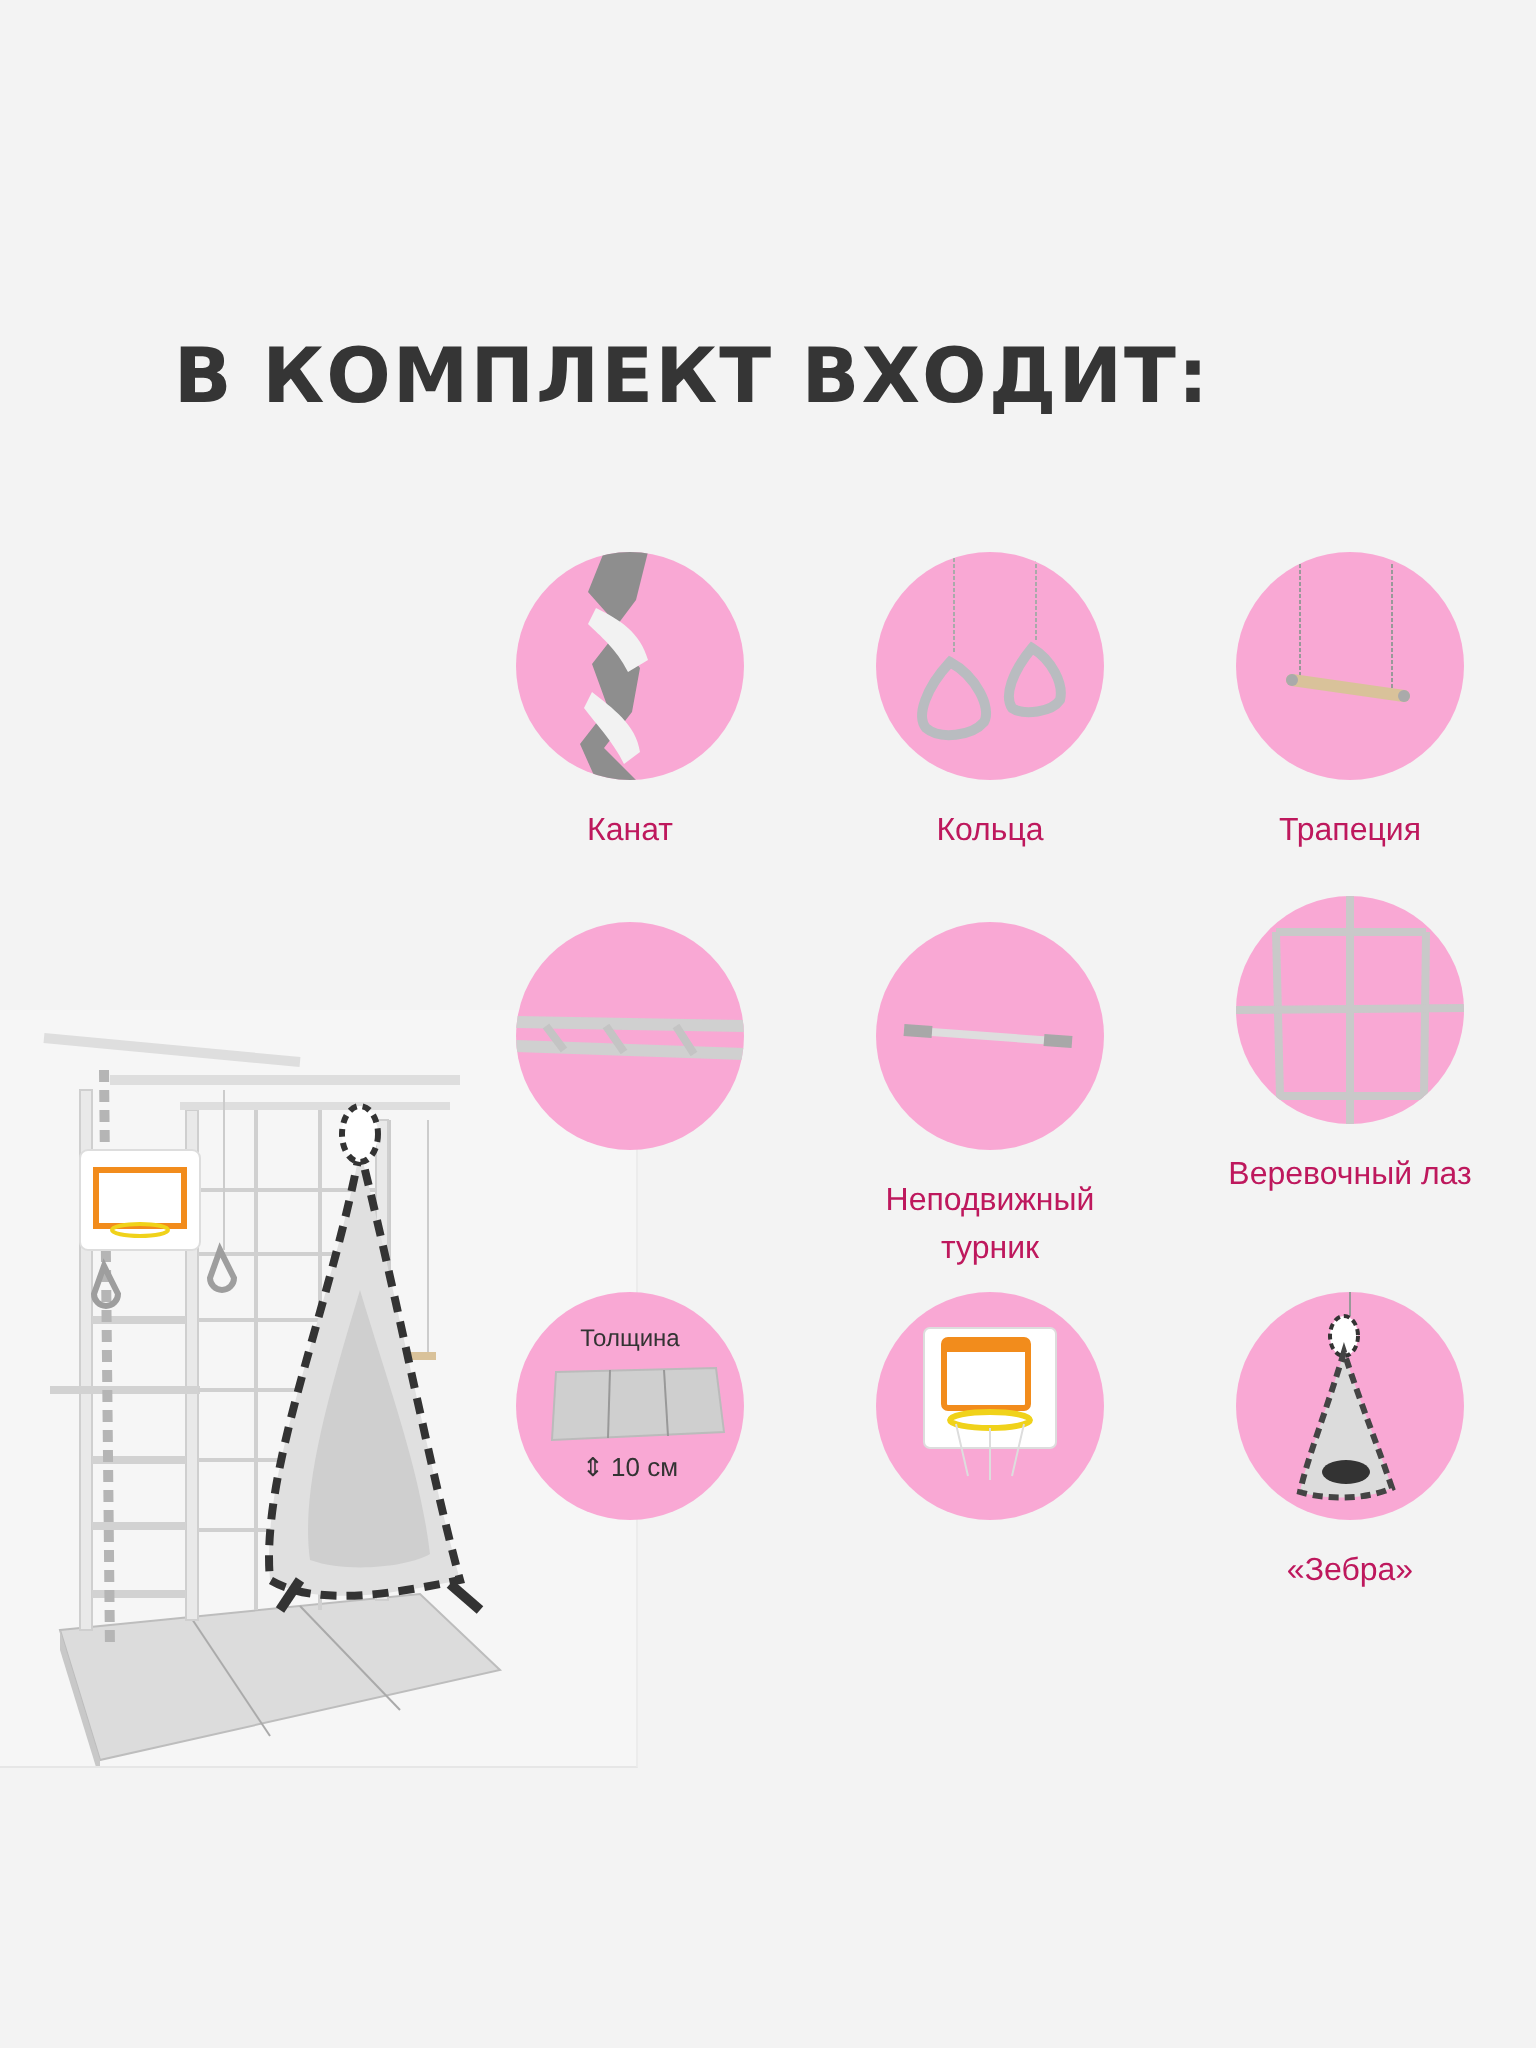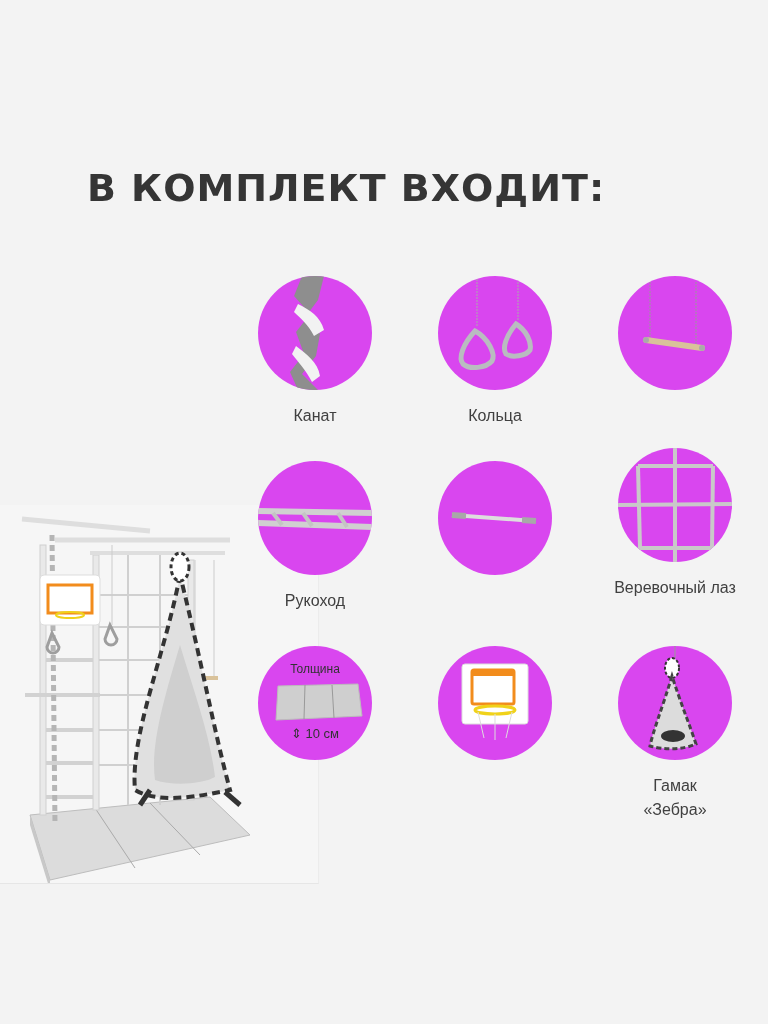--- a/index.html
+++ b/index.html
@@ -10,23 +10,23 @@
   .title {
     position:absolute; left:0; top:166px; width:692px; text-align:center;
     font-family:"DejaVu Sans", sans-serif; font-weight:bold; font-size:38px; letter-spacing:1px; color:#353535;
   }
   .hero {
     position:absolute; left:0; top:505px; width:318px; height:378px;
     background:#f6f6f6; border-bottom:1px solid #e6e6e6; border-right:1px solid #ececec;
   }
   .item { position:absolute; width:160px; text-align:center; }
   .circle {
-    width:114px; height:114px; border-radius:50%; background:#d946ef; margin:0 auto; position:relative; overflow:hidden;
-  }
-  .label { margin-top:14px; font-size:16px; line-height:24px; color:#404040; }
+    width:114px; height:114px; border-radius:50%; background:#f9a8d4; margin:0 auto; position:relative; overflow:hidden;
+  }
+  .label { margin-top:14px; font-size:16px; line-height:24px; color:#be185d; }
   .circle svg { position:absolute; left:0; top:0; }
   .circle .inner-text { position:absolute; left:0; width:114px; text-align:center; color:#333; }
 </style>
 </head>
 <body>
 
 <div class="title">В КОМПЛЕКТ ВХОДИТ:</div>
 
 <div class="hero">
   <svg width="318" height="378" viewBox="0 0 318 378">
@@ -111,44 +111,48 @@
 <div class="item" style="left:595px; top:276px;">
   <div class="circle">
     <svg width="114" height="114">
       <line x1="32" y1="6" x2="32" y2="62" stroke="#999" stroke-dasharray="2 1"></line>
       <line x1="78" y1="6" x2="78" y2="70" stroke="#999" stroke-dasharray="2 1"></line>
       <line x1="28" y1="64" x2="84" y2="72" stroke="#d9c29a" stroke-width="6" stroke-linecap="round"></line>
       <circle cx="28" cy="64" r="3" fill="#aaa"></circle>
         <circle cx="84" cy="72" r="3" fill="#aaa"></circle>
     </svg>
   </div>
+  <div class="label">Трапеция</div>
 </div>
 
 <div class="item" style="left:235px; top:461px;">
   <div class="circle">
     <svg width="114" height="114">
       <line x1="0" y1="50" x2="114" y2="52" stroke="#d0d0d0" stroke-width="6"></line>
       <line x1="0" y1="62" x2="114" y2="66" stroke="#d0d0d0" stroke-width="6"></line>
       <g stroke="#c4c4c4" stroke-width="4">
         <line x1="15" y1="52" x2="24" y2="64"></line>
         <line x1="45" y1="52" x2="54" y2="65"></line>
         <line x1="80" y1="52" x2="89" y2="66"></line>
       </g>
     </svg>
   </div>
-  <div class="label">Рукоход</div>
 </div>
 
 <div class="item" style="left:415px; top:461px;">
   <div class="circle">
     <svg width="114" height="114">
       <line x1="14" y1="54" x2="96" y2="60" stroke="#dedede" stroke-width="4"></line>
       <line x1="14" y1="54" x2="28" y2="55" stroke="#a8a8a8" stroke-width="6"></line>
       <line x1="84" y1="59" x2="98" y2="60" stroke="#a8a8a8" stroke-width="6"></line>
     </svg>
+  </div>
+  <div class="label">
+    <div>Неподвижный</div>
+    <div>турник</div>
   </div>
 </div>
 
 <div class="item" style="left:595px; top:448px;">
   <div class="circle">
     <svg width="114" height="114">
       <g stroke="#c9c9c9" stroke-width="4" fill="none">
         <line x1="57" y1="0" x2="57" y2="114"></line>
         <line x1="20" y1="18" x2="22" y2="100"></line>
         <line x1="95" y1="18" x2="94" y2="100"></line>
@@ -188,16 +192,15 @@
 <div class="item" style="left:595px; top:646px;">
   <div class="circle">
     <svg width="114" height="114">
       <line x1="57" y1="0" x2="57" y2="12" stroke="#999"></line>
       <ellipse cx="54" cy="22" rx="7" ry="10" fill="#fff" stroke="#333" stroke-width="2" stroke-dasharray="3 2"></ellipse>
       <path d="M54 30 C45 60 35 85 32 100 C45 104 65 104 78 98 C72 80 62 55 54 30z" fill="#dcdcdc" stroke="#444" stroke-width="3" stroke-dasharray="5 3"></path>
       <ellipse cx="55" cy="90" rx="12" ry="6" fill="#333"></ellipse>
     </svg>
   </div>
   <div class="label">
-    <div>Гамак</div>
     <div>«Зебра»</div>
   </div>
 </div>
 
 </body></html>

